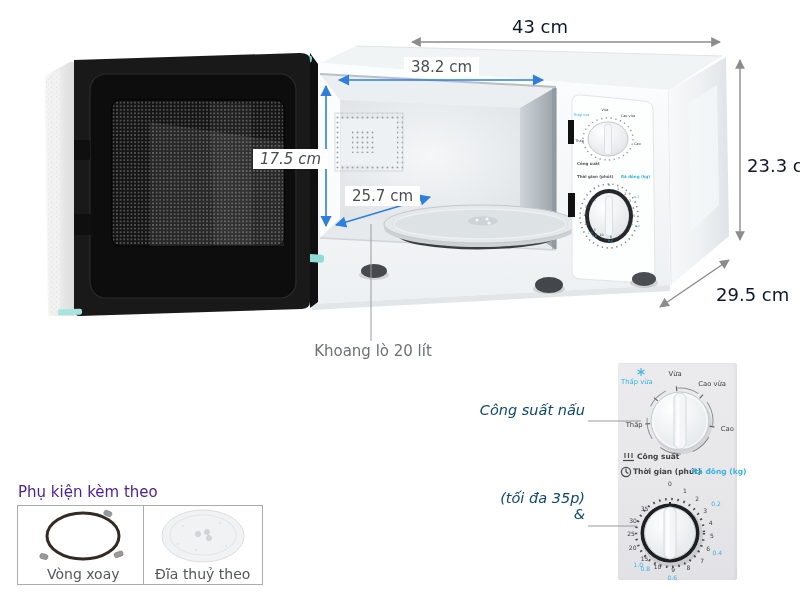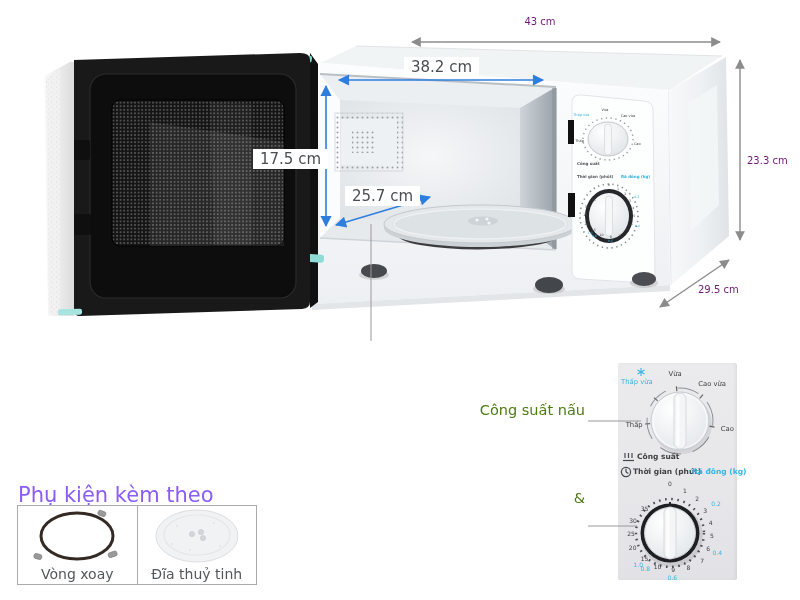--- a/index.html
+++ b/index.html
@@ -1,41 +1,41 @@
 <!DOCTYPE html>
 <html><head>
 <meta charset="utf-8">
 <style>
   html,body{margin:0;padding:0;background:#fff;}
   #stage{position:relative;width:800px;height:600px;background:#fff;overflow:hidden;
          font-family:"DejaVu Sans","Liberation Sans",sans-serif;}
   #stage svg{display:block;}
   .abs{position:absolute;}
   
-  .dim{position:absolute;font-size:10px;color:#701a75;white-space:nowrap;}
+  .dim{position:absolute;font-size:18px;color:#0f172a;white-space:nowrap;}
   .dim-c{text-align:center;}
   .dim-box{position:absolute;background:#ffffff;padding:1px 7px;font-size:15px;color:#4a4e52;white-space:nowrap;}
   .note{position:absolute;font-size:15px;color:#6d7074;text-align:center;white-space:nowrap;}
   
-  .callout{position:absolute;width:168px;text-align:right;font-size:14.5px;line-height:15.5px;color:#4d7c0f;}
+  .callout{position:absolute;width:168px;text-align:right;font-size:14.5px;line-height:15.5px;color:#0c4a6e;font-style:italic;}
   
   #panel-detail{position:absolute;left:618px;top:363px;width:119px;height:217px;
     background:linear-gradient(180deg,#ebebee 0%,#e7e7ea 60%,#e2e2e6 100%);
     border-radius:2px;box-shadow:inset -2px 0 3px rgba(0,0,0,.05);}
   .ring-layer{position:absolute;inset:0;}
   .ring-label{position:absolute;transform:translate(-50%,-50%);font-weight:400;color:#3f4042;white-space:nowrap;}
   .ring-label.blue{color:#36b3e3;}
   .pcap{position:absolute;font-weight:700;color:#3f4042;white-space:nowrap;}
   .pcap.blue{color:#36b3e3;}
   
   #mini-rings{position:absolute;left:568px;top:93px;width:92px;height:162px;}
   .mcap{position:absolute;font-weight:700;color:#55585c;white-space:nowrap;}
   .mcap.blue{color:#36b3e3;}
   
-  #acc-title{position:absolute;left:18px;top:483px;font-size:21px;color:#8b5cf6;}
+  #acc-title{position:absolute;left:18px;top:483px;font-size:15px;color:#4c1d95;}
   #acc-box{position:absolute;left:17px;top:505px;width:238px;height:78px;border:1px solid #ababab;
     display:flex;background:#fff;}
   .acc-cell{position:relative;flex:1;display:flex;flex-direction:column;align-items:center;justify-content:flex-start;}
   .acc-cell + .acc-cell{border-left:1px solid #ababab;}
   .acc-label{position:absolute;bottom:2px;width:100%;text-align:center;font-size:14px;color:#54575a;}
 </style>
 </head>
 <body>
 
 <div id="stage">
@@ -227,29 +227,31 @@
     <line x1="339" y1="80" x2="543" y2="80" stroke="#2e7ee0" stroke-width="1.6" marker-start="url(#aB)" marker-end="url(#aB)"></line>
     <line x1="326" y1="86" x2="326" y2="226" stroke="#2e7ee0" stroke-width="1.6" marker-start="url(#aB)" marker-end="url(#aB)"></line>
     <line x1="336" y1="225" x2="430" y2="197" stroke="#2e7ee0" stroke-width="1.6" marker-start="url(#aB)" marker-end="url(#aB)"></line>
     <line x1="371" y1="224" x2="371" y2="341" stroke="#9a9a9a" stroke-width="1"></line>
     <line x1="588" y1="421" x2="641" y2="421" stroke="#9a9a9a" stroke-width="1"></line>
     <line x1="588" y1="526" x2="637" y2="526" stroke="#9a9a9a" stroke-width="1"></line>
   </svg>
 
   <div class="dim dim-c" style="left:470px;top:16px;width:140px;z-index:4;">43 cm</div>
   <div class="dim" style="left:747px;top:155px;z-index:4;">23.3 cm</div>
-  <div class="dim" style="left:698px;top:284px;z-index:4;">29.5 cm</div>
+  <div class="dim" style="left:716px;top:284px;z-index:4;">29.5 cm</div>
   <div class="dim-box" style="left:404px;top:57px;z-index:4;">38.2 cm</div>
-  <div class="dim-box" style="left:253px;top:149px;z-index:4;">17.5 cm</div>
+  <div class="dim-box" style="left:253px;top:149px;z-index:4;font-style:italic;">17.5 cm</div>
   <div class="dim-box" style="left:345px;top:186px;z-index:4;text-align:center;">25.7 cm</div>
+  <div class="note" style="left:299px;top:342px;width:148px;z-index:4;">Khoang lò 20 lít</div>
 
   <div class="callout" style="left:417px;top:403px;z-index:4;">
     <div>Công suất nấu</div>
   </div>
   <div class="callout" style="left:417px;top:491px;z-index:4;">
+    <div>(tối đa 35p)</div>
     <div>&amp;</div>
   </div>
 
   <div id="panel-detail" style="z-index:2;">
     <svg width="119" height="217" viewBox="0 0 119 217" style="position:absolute;inset:0;">
       <defs>
         <radialGradient id="kd2" cx=".38" cy=".3" r=".85">
           <stop offset="0" stop-color="#ffffff"></stop>
             <stop offset=".8" stop-color="#e6eaec"></stop>
             <stop offset="1" stop-color="#cdd2d6"></stop>
@@ -328,21 +330,21 @@
         <span class="ring-label blue" style="left: 54.3028px; top: 213.94px; font-size: 6px;">0.6</span>
         <span class="ring-label blue" style="left: 27.3362px; top: 205.224px; font-size: 6px;">0.8</span>
         <span class="ring-label blue" style="left: 20.349px; top: 200.565px; font-size: 6px;">1.0</span>
       </div>
     <span class="pcap" style="left:19px;top:89px;font-size:7.5px;">Công suất</span>
     <span class="pcap" style="left:15px;top:104px;font-size:7.5px;">Thời gian (phút)</span>
     <span class="pcap blue" style="left:74px;top:104px;font-size:7.5px;">Rã đông (kg)</span>
   </div>
 
   <div id="acc-title" style="z-index:2;">Phụ kiện kèm theo</div>
-  <div id="acc-box" style="z-index:2;">
+  <div id="acc-box" style="z-index:2;padding-left:6px;">
     <div class="acc-cell">
       <svg width="110" height="58" viewBox="0 0 110 58" style="margin-top:2px;">
         <ellipse cx="55" cy="28" rx="36" ry="23" fill="none" stroke="#342a24" stroke-width="3"></ellipse>
         <rect x="76" y="3" width="8" height="5" rx="2" fill="#9a9a9a" stroke="#777" stroke-width=".6" transform="rotate(20 80 5)"></rect>
         <rect x="12" y="46" width="8" height="5" rx="2" fill="#9a9a9a" stroke="#777" stroke-width=".6" transform="rotate(15 16 48)"></rect>
         <rect x="86" y="44" width="9" height="5" rx="2" fill="#9a9a9a" stroke="#777" stroke-width=".6" transform="rotate(-18 90 46)"></rect>
       </svg>
       <div class="acc-label">Vòng xoay</div>
     </div>
     <div class="acc-cell">
@@ -351,17 +353,17 @@
         <ellipse cx="55" cy="27" rx="33" ry="20" fill="none" stroke="#e4e6e8" stroke-width="1.2"></ellipse>
         <circle cx="50" cy="26" r="2.6" fill="#d3d6d8" stroke="#c5c8ca" stroke-width=".6"></circle>
         <circle cx="59" cy="24" r="2.6" fill="#d3d6d8" stroke="#c5c8ca" stroke-width=".6"></circle>
         <circle cx="61" cy="30" r="2.6" fill="#d3d6d8" stroke="#c5c8ca" stroke-width=".6"></circle>
         <circle cx="35" cy="18" r="1" fill="#dfe2e4"></circle>
           <circle cx="72" cy="15" r="1" fill="#dfe2e4"></circle>
         <circle cx="30" cy="36" r="1" fill="#dfe2e4"></circle>
           <circle cx="78" cy="38" r="1" fill="#dfe2e4"></circle>
         <circle cx="48" cy="42" r="1" fill="#dfe2e4"></circle>
       </svg>
-      <div class="acc-label">Đĩa thuỷ tinh</div>
+      <div class="acc-label">Đĩa thuỷ theo</div>
     </div>
   </div>
 
 </div>
 
 </body></html>

